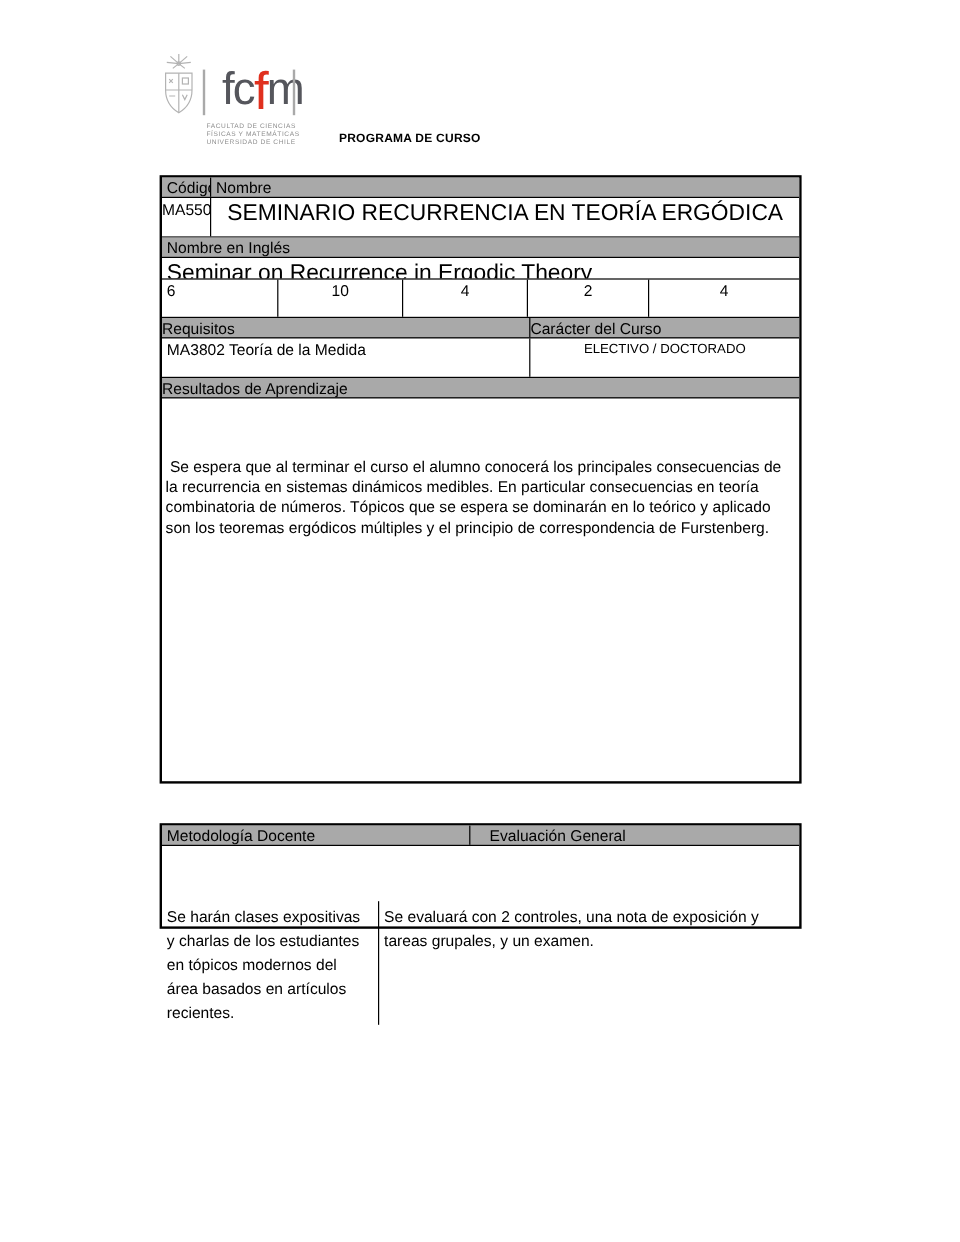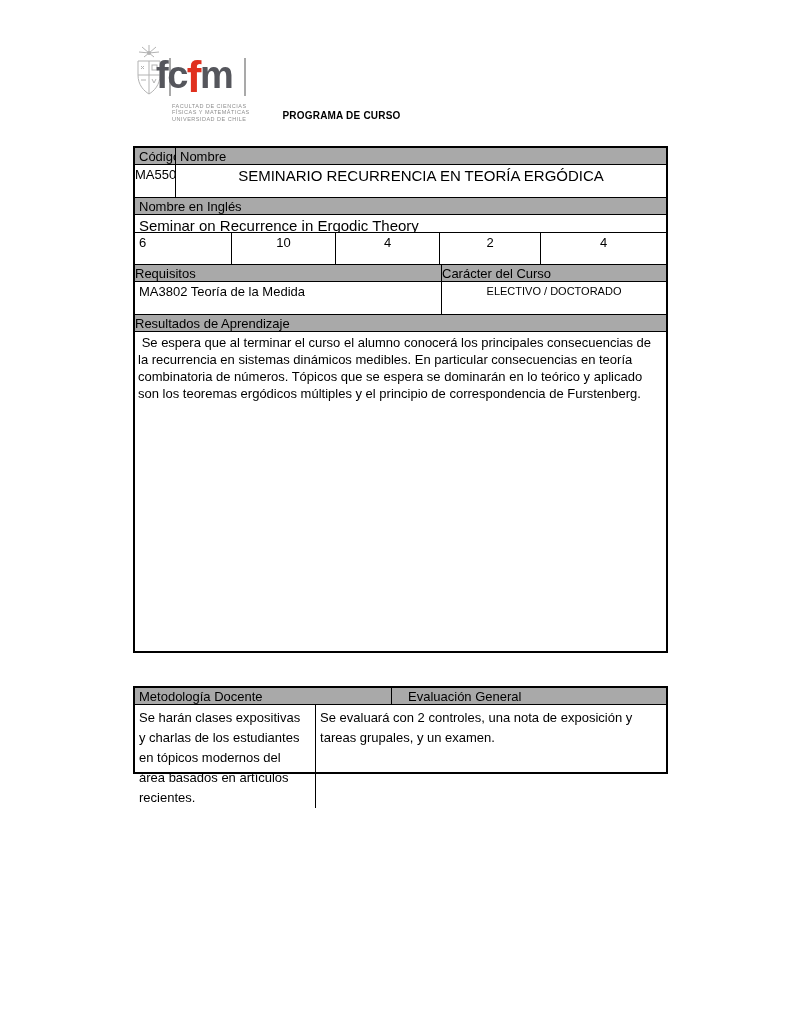--- a/index.html
+++ b/index.html
@@ -12,22 +12,22 @@
     overflow:hidden;
   }
 
   
   .logo{position:absolute;left:133px;top:44px;width:130px;height:80px;}
   .crest{position:absolute;left:0;top:0;}
   .logo-bar{position:absolute;top:14px;width:2px;height:38px;background:#a9a9a9;}
   .logo-bar.left{left:36px;}
   .logo-bar.right{left:111px;}
   .fcfm{
-    position:absolute;left:23px;top:10px;
-    font-size:38px;font-weight:bold;line-height:42px;
+    position:absolute;left:52px;top:10px;
+    font-size:38px;font-weight:normal;line-height:42px;
     letter-spacing:-1.5px;color:#55565c;white-space:nowrap;
   }
   .fcfm .red-f{color:#e0301e;font-size:44px;display:inline-block;transform:translateY(4px);line-height:0;}
   .faculty{
     position:absolute;left:39px;top:59px;
     font-size:5.5px;line-height:6.4px;letter-spacing:0.5px;
     color:#8f8f8f;white-space:nowrap;
   }
 
   
@@ -39,35 +39,35 @@
   
   .tbl{
     position:absolute;left:133px;width:535px;
     border:2px solid #000;box-sizing:border-box;
     display:flex;flex-direction:column;
     font-size:13px;
   }
   .tbl1{top:146px;height:507px;}
   .tbl2{top:686px;height:88px;}
   .row{display:flex;box-sizing:border-box;border-bottom:1.5px solid #000;flex:0 0 auto;}
-  .row.last{border-bottom:none;flex:1 1 auto;}
+  .row.last{border-bottom:none;flex:1 1 auto;margin-top:46px;}
   .cell{box-sizing:border-box;border-right:1.5px solid #000;overflow:hidden;}
   .cell.last{border-right:none;flex:1 1 auto;}
   .gray{background:#a9a9a9;}
   .hdr{line-height:15px;padding:1px 0 0 4px;}
   .hdr.center{text-align:left;padding-left:0;}
   .v-top{padding-top:2px;}
   .txt-left{padding-left:4px;}
   .txt-center{text-align:center;}
   .sct-hdr{display:flex;align-items:center;justify-content:center;text-align:center;line-height:14px;}
   .body-text{
     padding:2px 7px 0 3px;line-height:17px;white-space:pre-wrap;
   }
   .caracter-value{font-size:11px;padding-top:3px;}
-  .seminar-title{font-size:15px;}
+  .seminar-title{font-size:19px;}
   .m-text{padding:3px 8px 0 4px;line-height:20px;}
 
   
   .w-codigo{width:41px;}
   .w-sct1{width:97px;}
   .w-sct2{width:104px;}
   .w-sct3{width:104px;}
   .w-sct4{width:101px;}
   .w-req{width:307px;}
   .w-met{width:257px;}

